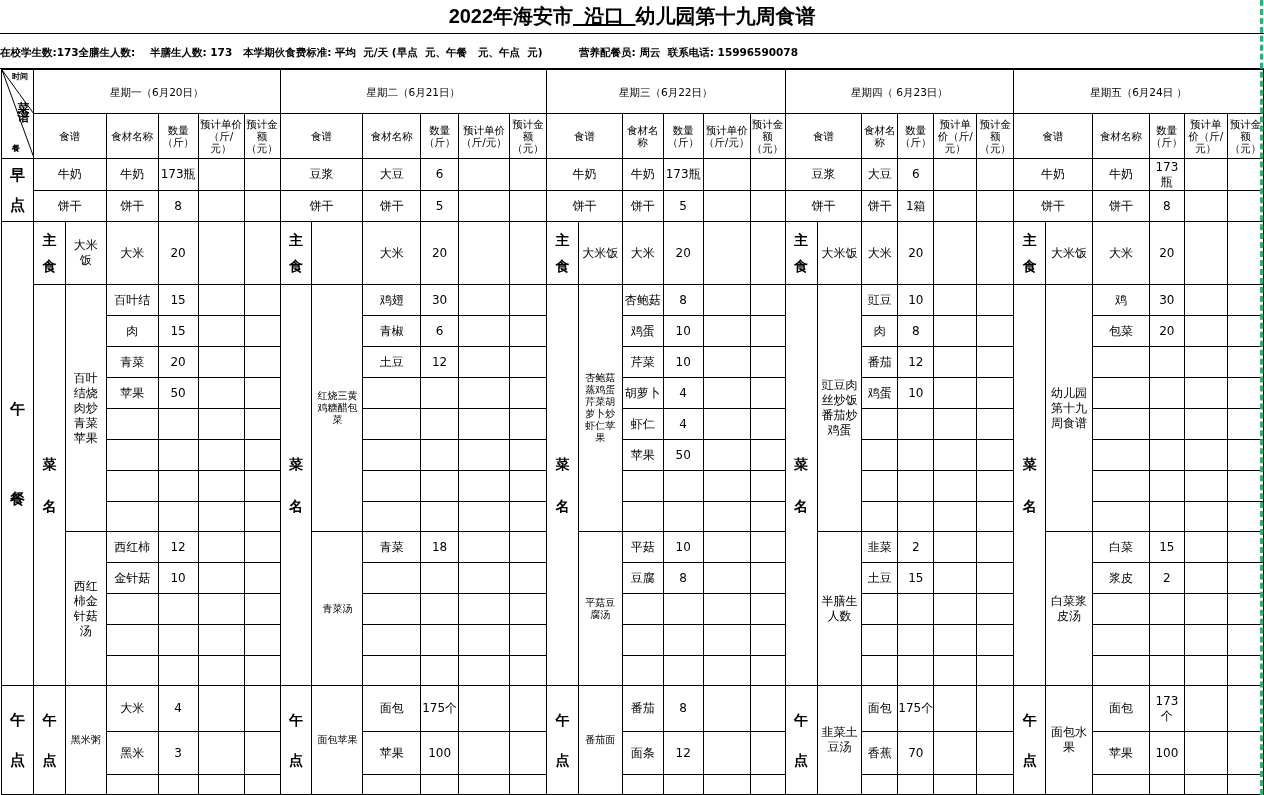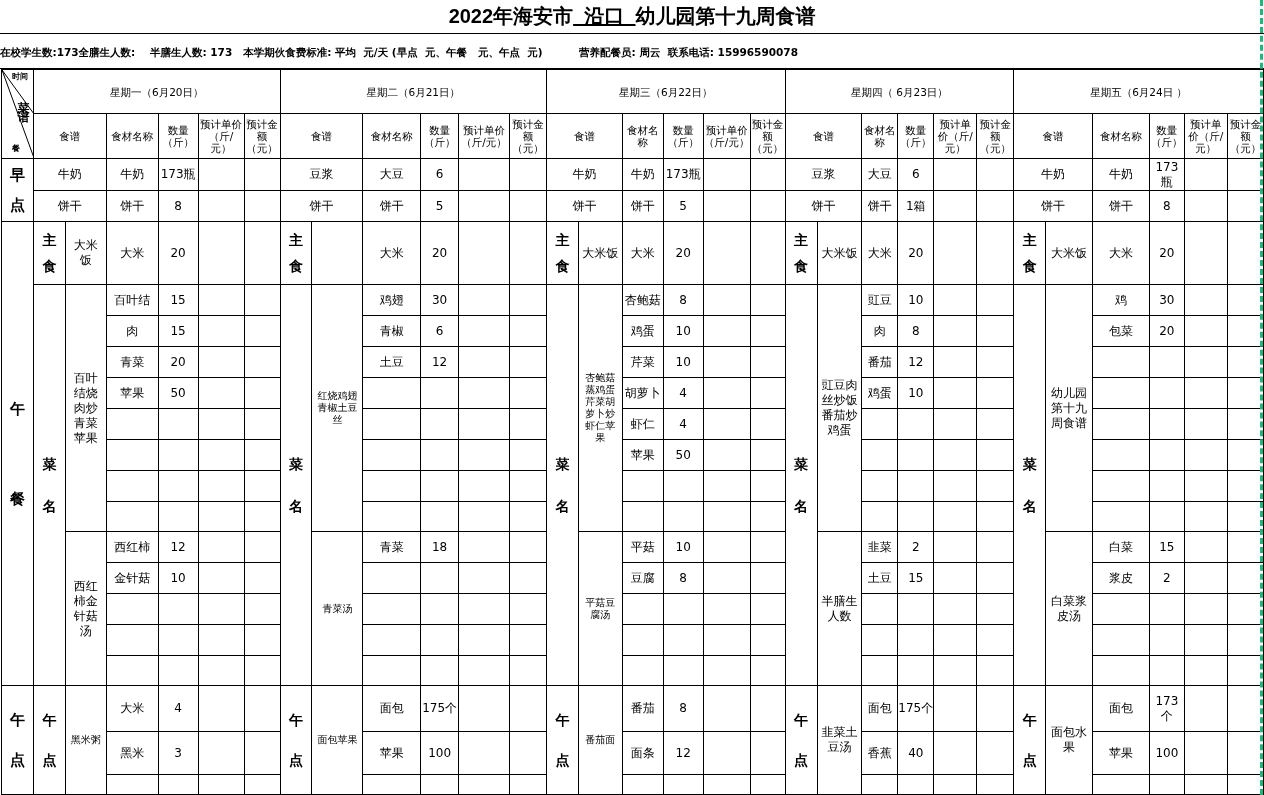--- a/index.html
+++ b/index.html
@@ -262,21 +262,21 @@
         <td></td>
         <td></td>
         <td rowspan="13" class="lbl">
           <div class="stack" style="line-height:42px">
             <span>
               <span style="display: block;">菜</span>
               <span style="display: block;">名</span>
             </span>
           </div>
         </td>
-        <td rowspan="8" class="dish small">红烧鸡翅青椒土豆丝</td>
+        <td rowspan="8" class="dish small">红烧三黄鸡糖醋包菜</td>
         <td>鸡翅</td>
         <td>30</td>
         <td></td>
         <td></td>
         <td rowspan="13" class="lbl">
           <div class="stack" style="line-height:42px">
             <span>
               <span style="display: block;">菜</span>
               <span style="display: block;">名</span>
             </span>
@@ -665,21 +665,21 @@
         <td></td>
         <td>苹果</td>
         <td>100</td>
         <td></td>
         <td></td>
         <td>面条</td>
         <td>12</td>
         <td></td>
         <td></td>
         <td>香蕉</td>
-        <td>40</td>
+        <td>70</td>
         <td></td>
         <td></td>
         <td>苹果</td>
         <td>100</td>
         <td></td>
         <td></td>
       </tr>
       <tr style="height:20px">
         <td></td>
         <td></td>

